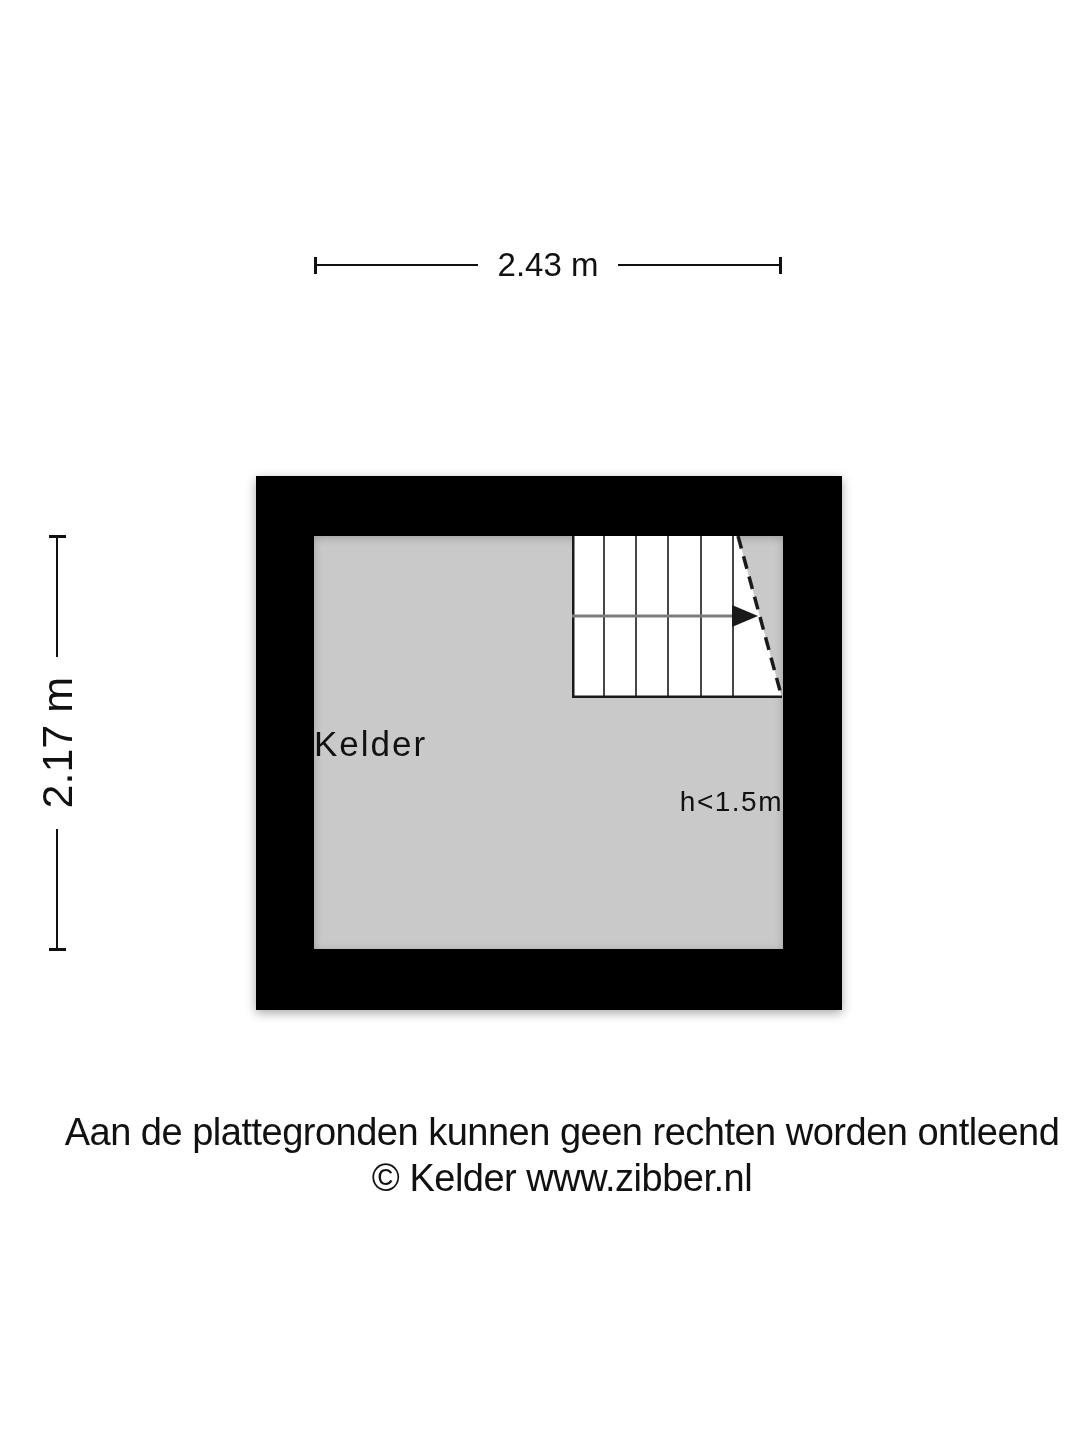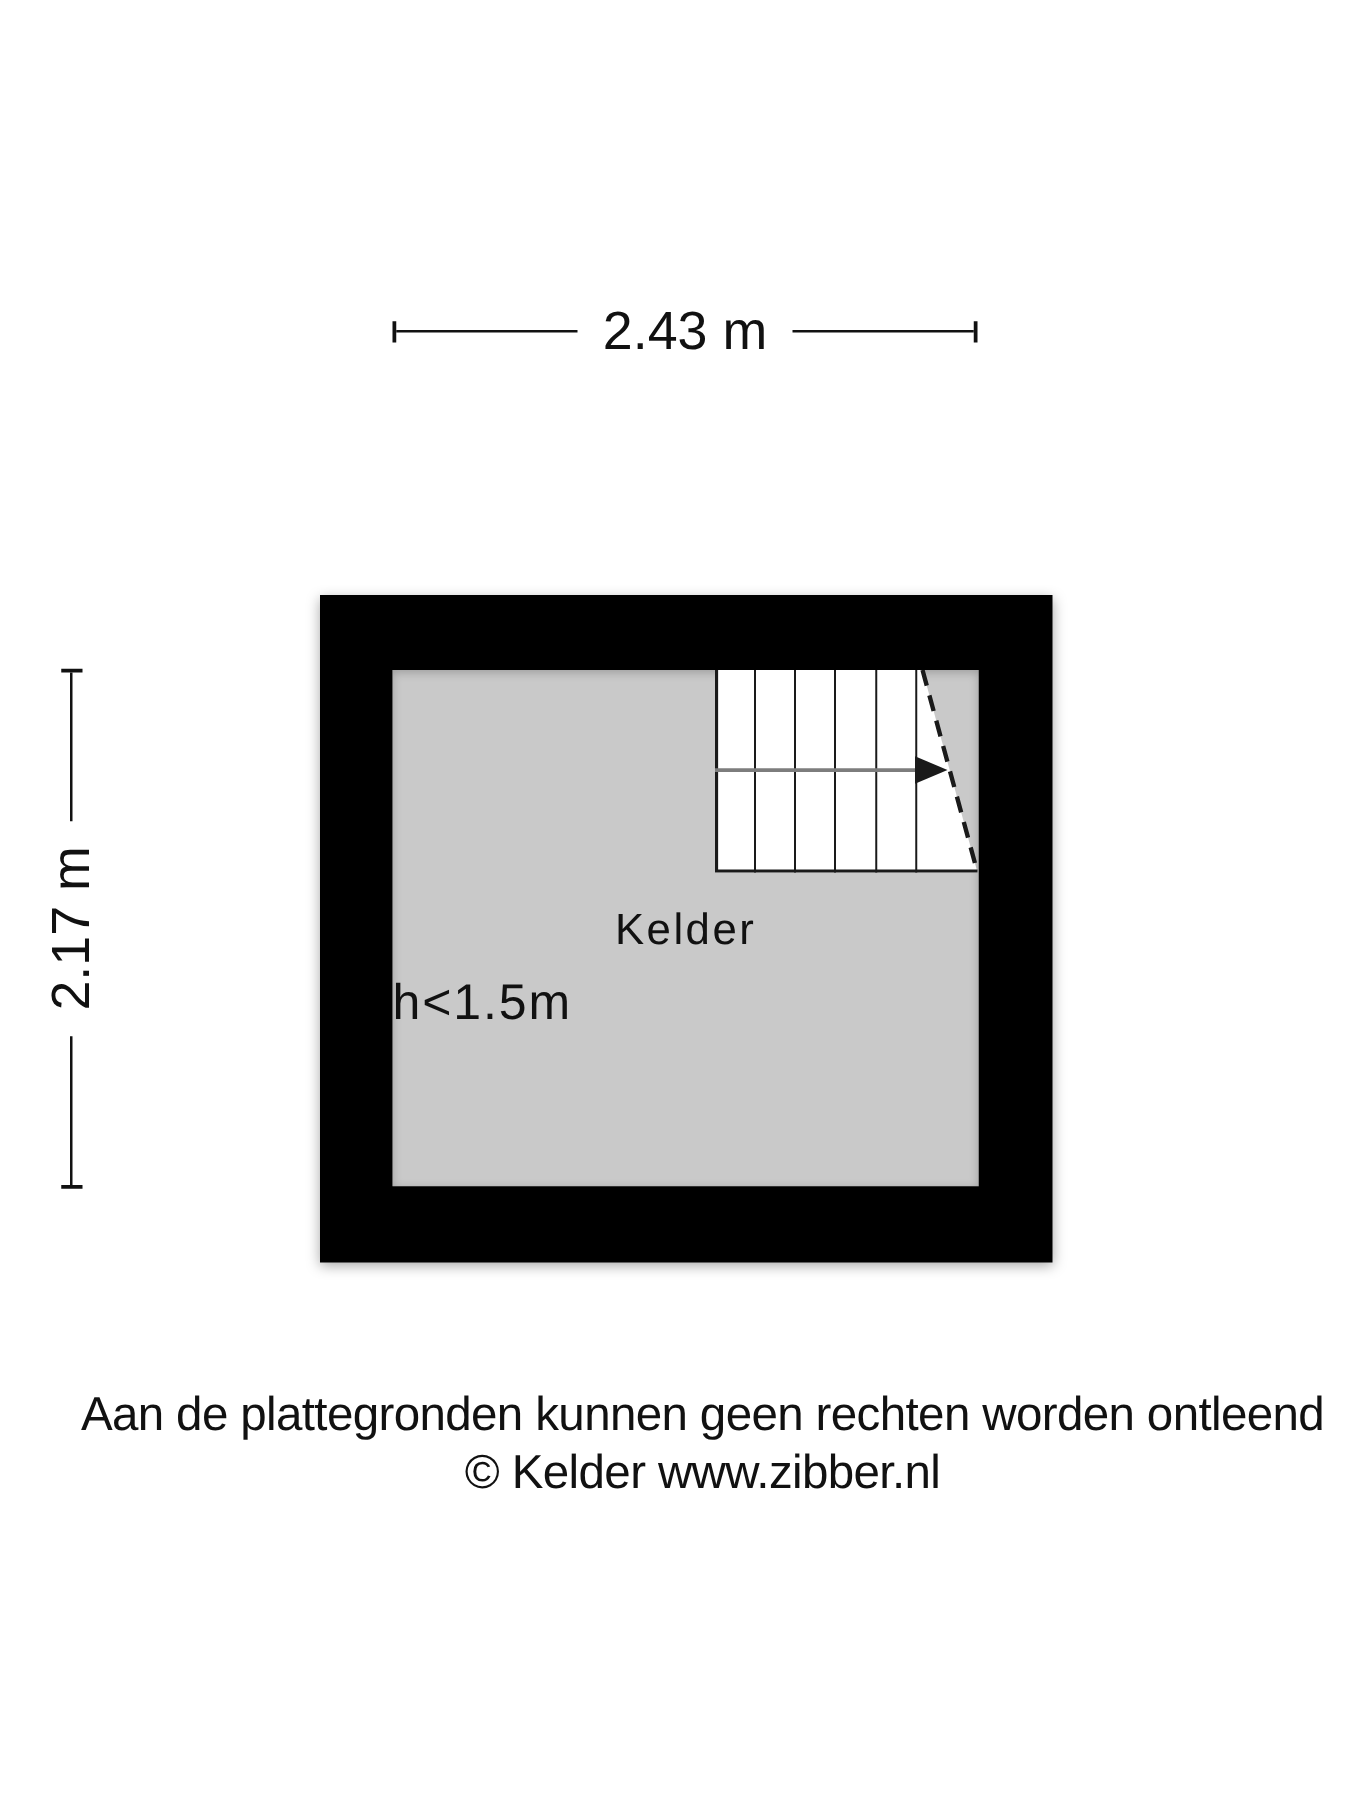--- a/index.html
+++ b/index.html
@@ -26,21 +26,21 @@
     position: absolute;
     left: 314px; top: 243px;
     width: 468px; height: 44px;
     display: flex; align-items: center;
   }
   .hdim .tick { width: 3px; height: 17px; background: var(--text); flex: 0 0 auto; }
   .hdim .seg { height: 2.5px; background: var(--text); flex: 1 1 auto; }
   .hdim .dim-label {
     flex: 0 0 auto;
     padding: 0 20px;
-    font-size: 43px;
+    font-size: 33px;
     line-height: 44px;
     white-space: nowrap;
     text-align: right;
   }
 
   
   .vdim {
     position: absolute;
     left: 35px; top: 535px;
     width: 44px; height: 416px;
@@ -75,30 +75,30 @@
   }
   .stairs-svg {
     position: absolute;
     left: 258px; top: 0;
     width: 211px; height: 163px;
     display: block;
   }
   .room-name {
     position: absolute;
     left: 0; right: 0; top: 190px;
-    text-align: center;
+    text-align: left;
     font-size: 35px; line-height: 36px;
     letter-spacing: 2px;
     white-space: nowrap;
   }
   .room-note {
     position: absolute;
     left: 0; right: 0; top: 247px;
-    text-align: left;
-    font-size: 40px; line-height: 38px;
+    text-align: right;
+    font-size: 28px; line-height: 38px;
     letter-spacing: 1.5px;
     white-space: nowrap;
   }
 
   
   .footer-line1, .footer-line2 {
     position: absolute;
     left: 0; width: 1080px;
     text-align: center;
     font-size: 38px;

